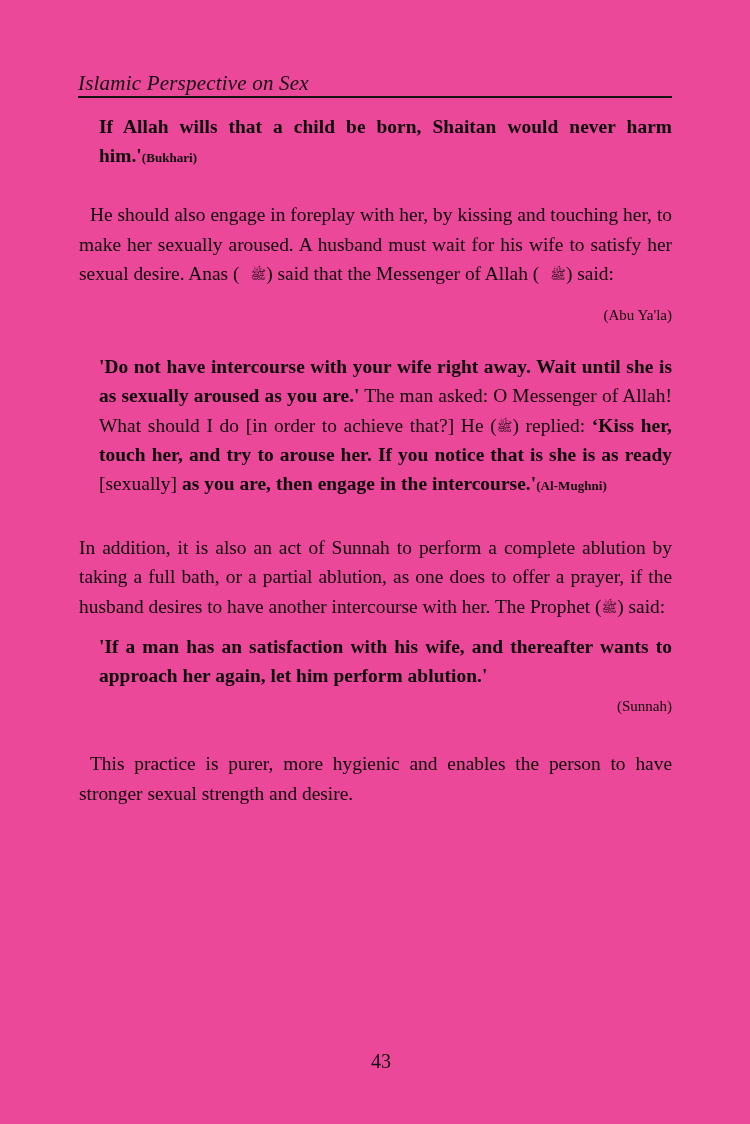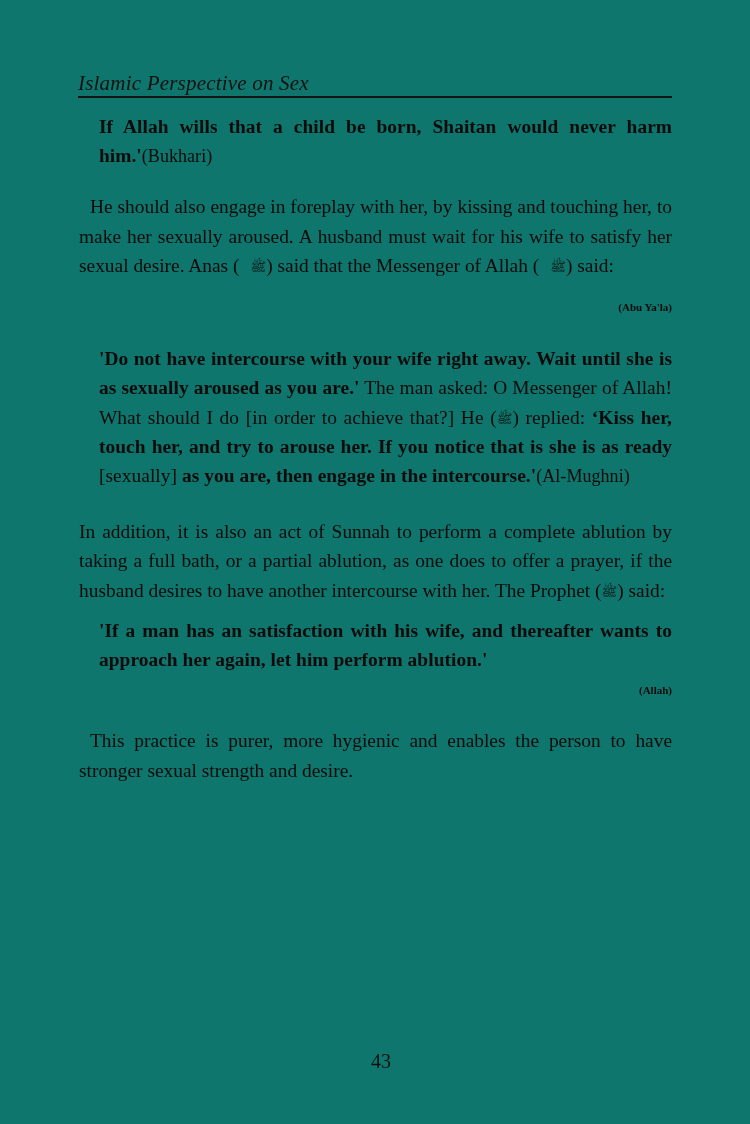--- a/index.html
+++ b/index.html
@@ -4,21 +4,21 @@
 <style>
   html, body {
     margin: 0;
     padding: 0;
     background: #ffffff;
   }
   .page {
     position: relative;
     width: 750px;
     height: 1124px;
-    background: #0f766e;
+    background: #ec4899;
     margin: 0 auto;
     overflow: hidden;
     font-family: "Liberation Serif", "DejaVu Serif", serif;
     color: #000000;
   }
 
   
   .header {
     position: absolute;
     left: 78px;
@@ -53,48 +53,48 @@
     font-size: 19.4px;
     line-height: 29.2px;
     text-align: justify;
     text-justify: inter-word;
     color: #0b0b0b;
   }
 
   
   .para {
     text-indent: 11px;
-    margin-top: 10px;
+    margin-top: 17px;
   }
   .para.noindent { text-indent: 0; }
 
   
   .quote {
     margin-left: 20px;
     width: 573px;
     font-weight: bold;
     text-align: justify;
     letter-spacing: 0.05px;
   }
   .quote.tight { margin-top: 0; }
 
   
   .reg { font-weight: normal; }
 
   
   .src-inline {
-    font-weight: normal;
-    font-size: 18px;
+    font-weight: bold;
+    font-size: 13px;
   }
 
   
   .src-right {
     text-align: right;
-    font-weight: bold;
-    font-size: 11px;
+    font-weight: normal;
+    font-size: 15px;
     margin: 2px 0 0 0;
     width: 593px;
     text-indent: 0;
   }
 
   
   .honorific {
     font-size: 13px;
     font-weight: normal;
     line-height: 1;
@@ -145,21 +145,21 @@
 
     <p class="quote tight"><span>'Do not have intercourse with your wife right away. Wait until she is as sexually aroused as you are.'</span><span class="reg"> The man asked: O Messenger of Allah! What should I do [in order to achieve that?] He (</span><span class="honorific">ﷺ</span><span class="reg">) replied: </span><span>‘Kiss her, touch her, and try to arouse her. If you notice that is she is as ready</span><span class="reg"> [sexually] </span><span>as you are, then engage in the intercourse.'</span><span class="src-inline">(Al-Mughni)</span></p>
 
     <div class="spacer-md"></div>
 
     <p class="para noindent"><span>In addition, it is also an act of Sunnah to perform a complete ablution by taking a full bath, or a partial ablution, as one does to offer a prayer, if the husband desires to have another intercourse with her. The Prophet (</span><span class="honorific">ﷺ</span><span>) said:</span></p>
 
     <div class="spacer-sm"></div>
 
     <p class="quote tight"><span>'If a man has an satisfaction with his wife, and thereafter wants to approach her again, let him perform ablution.'</span></p>
-    <p class="src-right">(Allah)</p>
+    <p class="src-right">(Sunnah)</p>
 
     <div class="spacer-sm"></div>
 
     <p class="para">This practice is purer, more hygienic and enables the person to have stronger sexual strength and desire.</p>
 
   </div>
 
   <div class="folio">43</div>
 
 </div>

